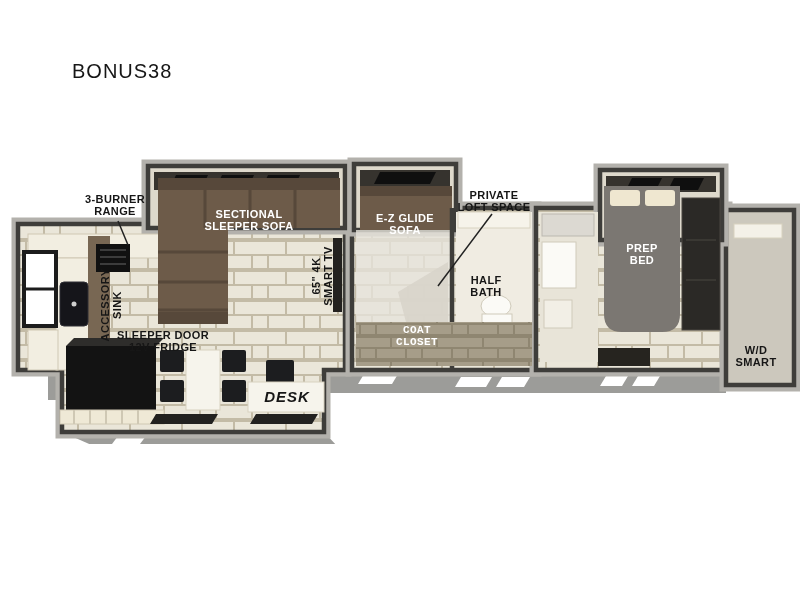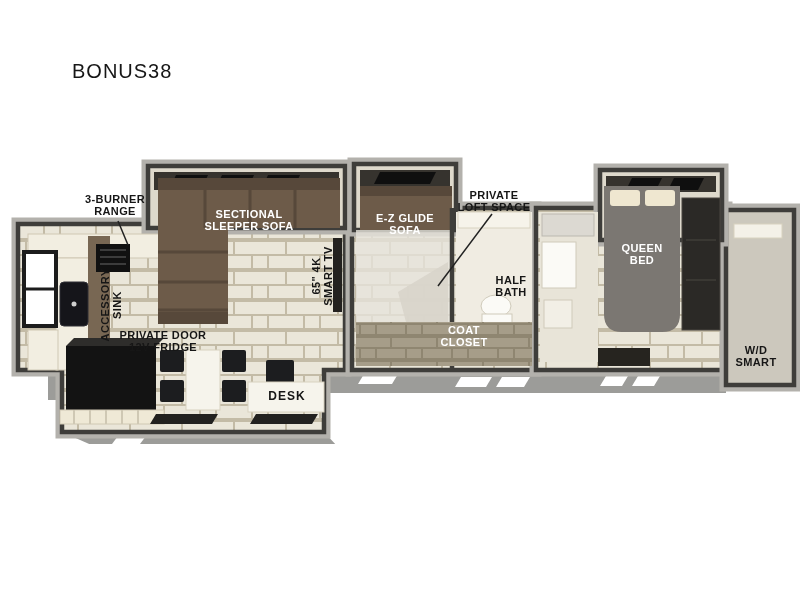--- a/index.html
+++ b/index.html
@@ -12,26 +12,26 @@
   .plan-svg{position:absolute;left:0;top:0;}
   .lbl{position:absolute;transform:translate(-50%,-50%);font-size:11px;line-height:1.12;
        font-weight:bold;color:#161616;text-align:center;white-space:pre-line;
        letter-spacing:0.4px;pointer-events:none;}
   .lbl.light{color:#ffffff;}
   .lbl.vert{transform:translate(-50%,-50%) rotate(-90deg);white-space:pre-line;}
   #lbl-range{left:115px;top:205px;}
   #lbl-sectional{left:249px;top:212px;margin-top:8px;}
   #lbl-ezglide{left:405px;top:212px;margin-top:12px;}
   #lbl-loft{left:494px;top:201px;}
-  #lbl-halfbath{left:511px;top:286px;}
+  #lbl-halfbath{left:486px;top:286px;text-align:right;}
   #lbl-tv{left:322px;top:276px;}
   #lbl-sink{left:111px;top:305px;}
   #lbl-fridge{left:163px;top:341px;}
-  #lbl-coat{left:464px;top:336px;}
-  #lbl-desk{left:287px;top:397px;font-size:12px;letter-spacing:1px;}
+  #lbl-coat{left:417px;top:336px;font-family:Liberation Mono, monospace;}
+  #lbl-desk{left:287px;top:397px;font-size:15px;letter-spacing:1px;font-style:italic;}
   #lbl-queen{left:642px;top:254px;}
   #lbl-wd{left:756px;top:356px;}
 </style>
 </head>
 <body>
 
 <div class="canvas">
 
   <div class="plan-title">BONUS38</div>
 
@@ -198,23 +198,23 @@
   <div class="lbl light" id="lbl-ezglide">E-Z GLIDE
 SOFA</div>
   <div class="lbl" id="lbl-loft">PRIVATE
 LOFT SPACE</div>
   <div class="lbl" id="lbl-halfbath">HALF
 BATH</div>
   <div class="lbl vert" id="lbl-tv">65" 4K
 SMART TV</div>
   <div class="lbl vert" id="lbl-sink">ACCESSORY
 SINK</div>
-  <div class="lbl" id="lbl-fridge">PRIVATE DOOR
+  <div class="lbl" id="lbl-fridge">SLEEPER DOOR
 12V FRIDGE</div>
   <div class="lbl light" id="lbl-coat">COAT
 CLOSET</div>
   <div class="lbl" id="lbl-desk">DESK</div>
-  <div class="lbl light" id="lbl-queen">QUEEN
+  <div class="lbl light" id="lbl-queen">PREP
 BED</div>
   <div class="lbl" id="lbl-wd">W/D
 SMART</div>
 
 </div>
 
 </body></html>

